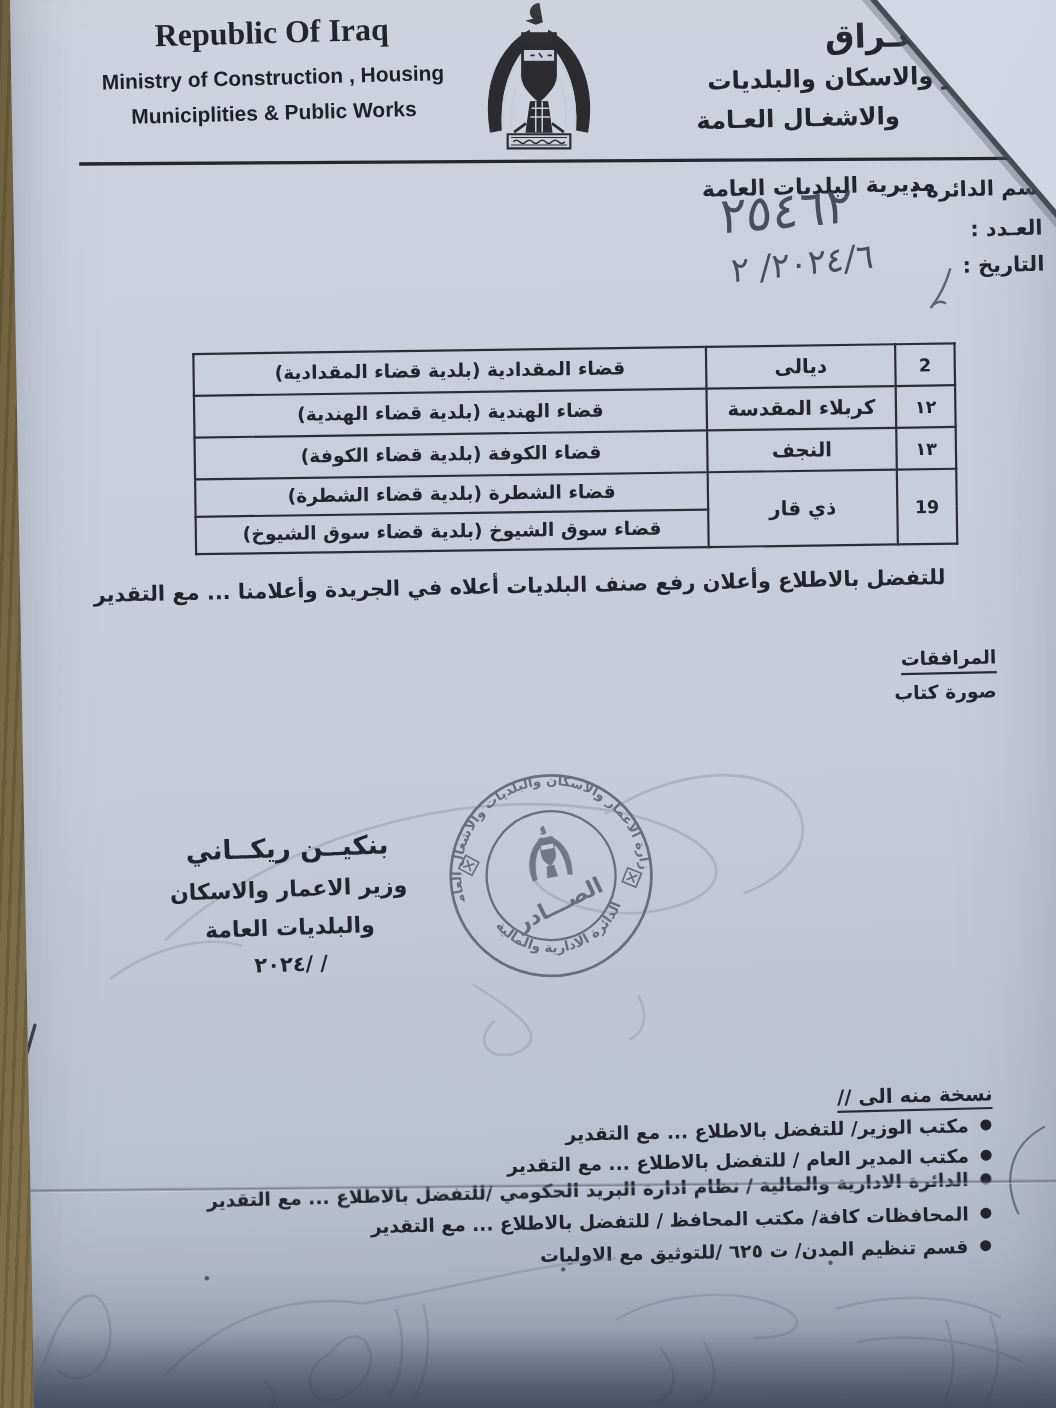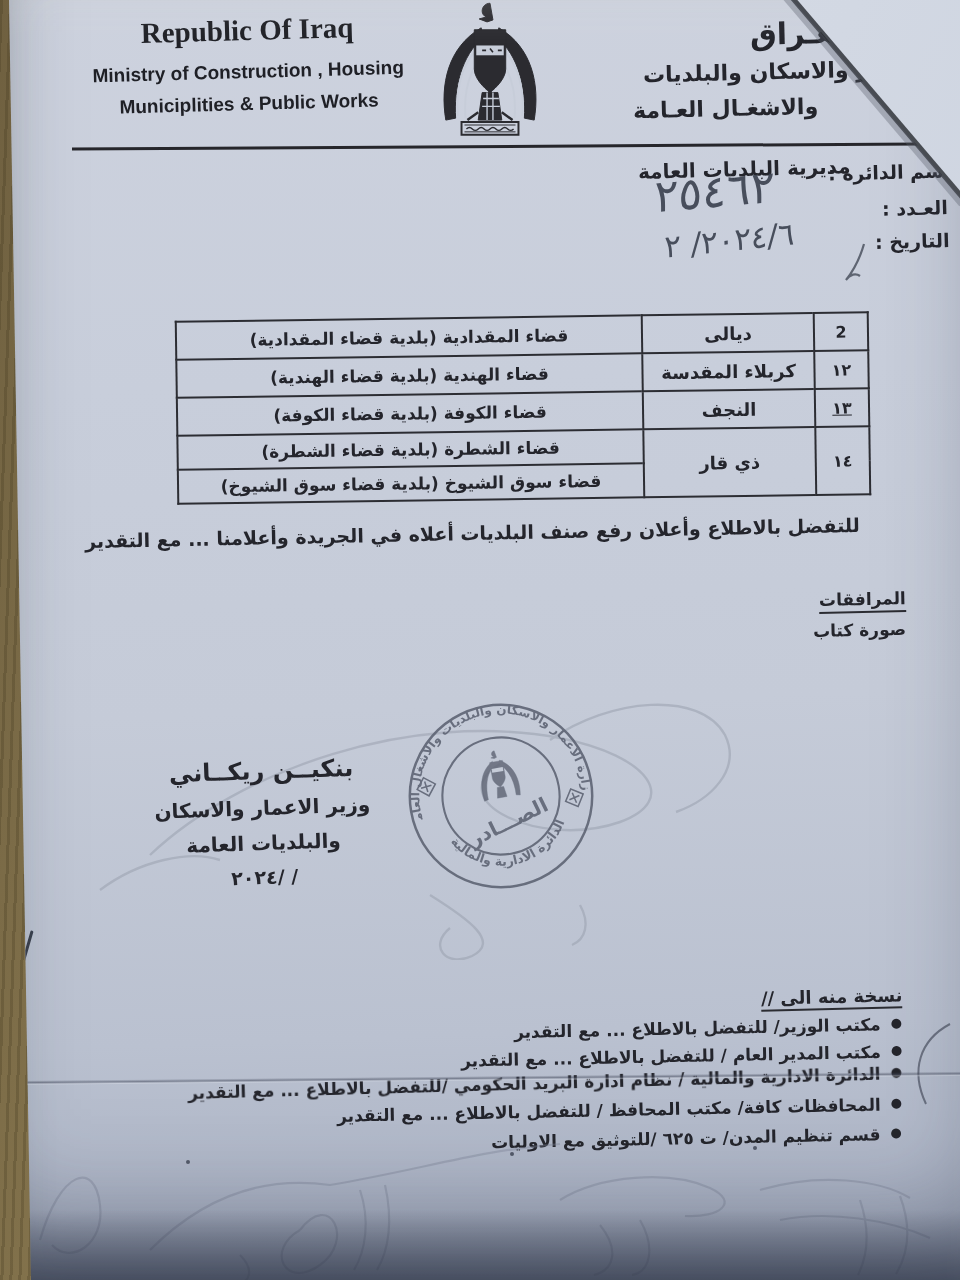--- a/index.html
+++ b/index.html
@@ -116,26 +116,26 @@
           <td class="c-no" style="height:36px;">2</td>
           <td class="c-gov">ديالى</td>
           <td class="c-dist">قضاء المقدادية (بلدية قضاء المقدادية)</td>
         </tr>
         <tr>
           <td class="c-no" style="height:36px;">١٢</td>
           <td class="c-gov">كربلاء المقدسة</td>
           <td class="c-dist">قضاء الهندية (بلدية قضاء الهندية)</td>
         </tr>
         <tr>
-          <td class="c-no" style="height:36px;text-decoration:underline;">١٣</td>
+          <td class="c-no" style="height:36px;">١٣</td>
           <td class="c-gov">النجف</td>
           <td class="c-dist">قضاء الكوفة (بلدية قضاء الكوفة)</td>
         </tr>
         <tr>
-          <td class="c-no" rowspan="2">١٤</td>
+          <td class="c-no" rowspan="2">19</td>
           <td class="c-gov" rowspan="2">ذي قار</td>
           <td class="c-dist" style="height:32px;">قضاء الشطرة (بلدية قضاء الشطرة)</td>
         </tr>
         <tr>
           <td class="c-dist" style="height:32px;">قضاء سوق الشيوخ (بلدية قضاء سوق الشيوخ)</td>
         </tr>
       </tbody>
         </table>
     </div>
 

